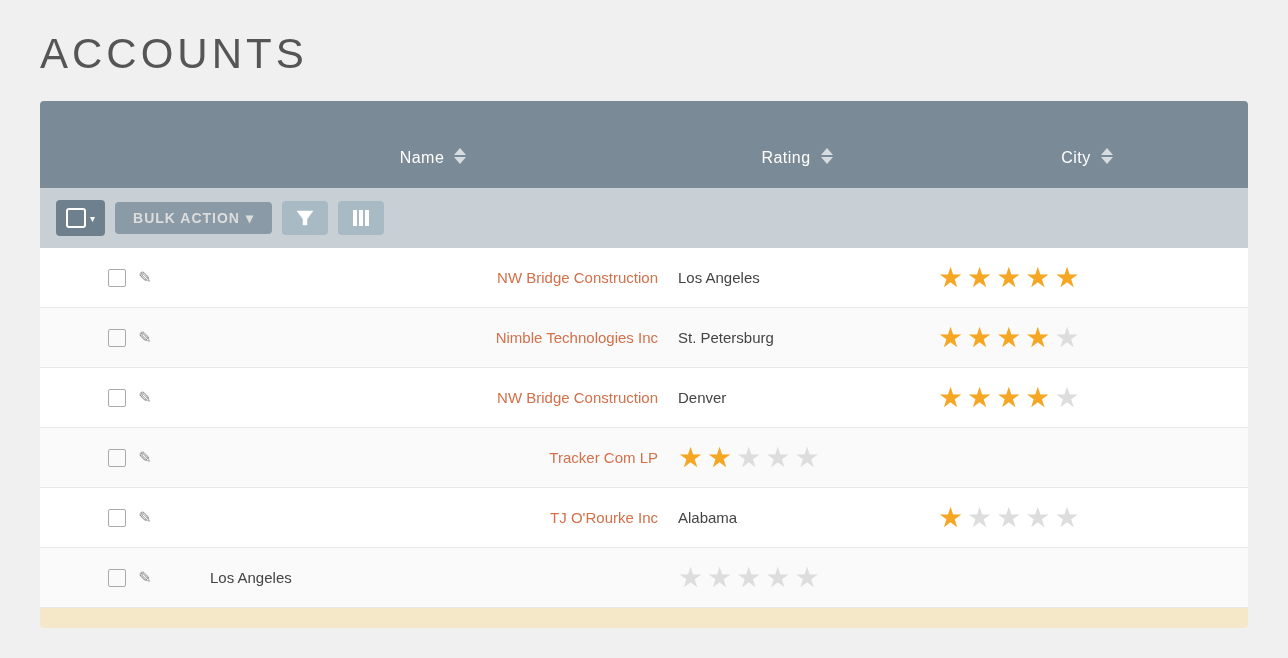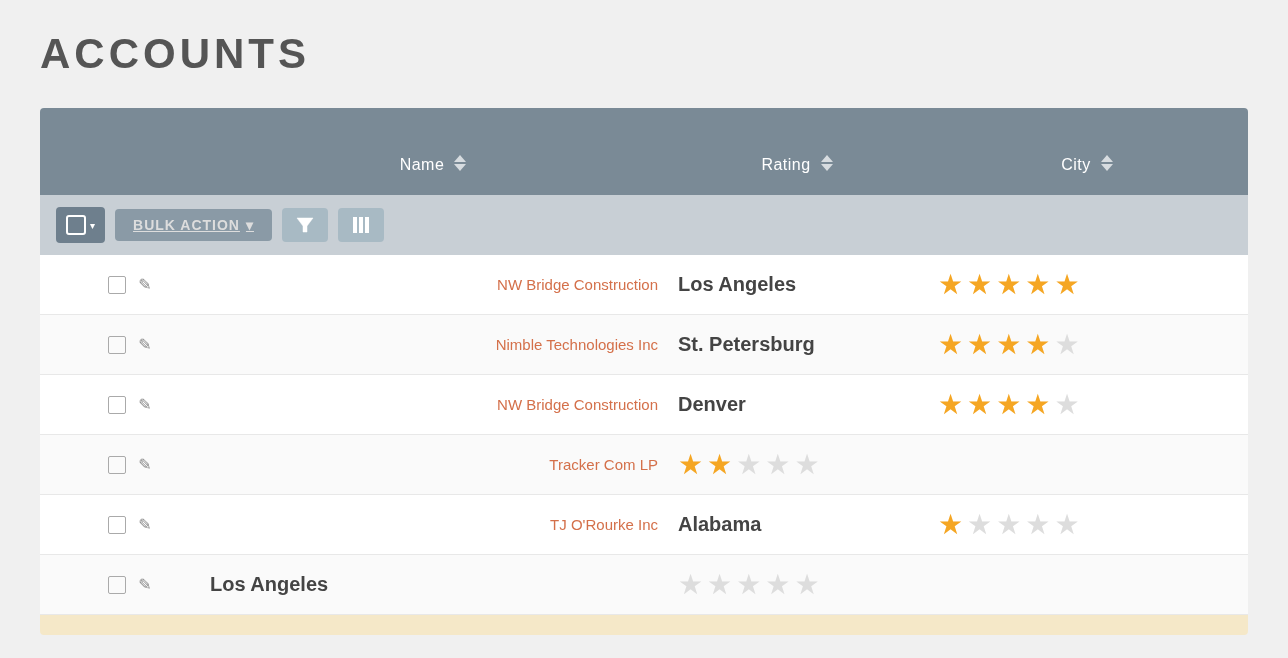--- a/index.html
+++ b/index.html
@@ -8,24 +8,24 @@
       font-family: Arial, sans-serif;
       width: 1288px;
       min-height: 658px;
       overflow-x: hidden;
     }
     .page {
       padding: 30px 40px 0 40px;
     }
     .page-title {
       font-size: 42px;
-      font-weight: 700;
+      font-weight: 400;
       letter-spacing: 4px;
       color: #555;
-      margin-bottom: 30px;
+      margin-bottom: 23px;
     }
     .table-container {
       width: 100%;
       border-radius: 4px;
       overflow: hidden;
     }
     .table-header {
       background: #7a8a96;
       display: grid;
       grid-template-columns: 160px 1fr 260px 320px;
@@ -89,21 +89,20 @@
       border-radius: 4px;
       padding: 8px 18px;
       color: #ddd;
       font-size: 14px;
       font-weight: bold;
       letter-spacing: 1px;
       cursor: pointer;
       display: flex;
       align-items: center;
       gap: 6px;
-      text-decoration: underline;
     }
     .btn-filter {
       background: #a8bac4;
       border: none;
       border-radius: 4px;
       padding: 8px 14px;
       cursor: pointer;
       display: flex;
       align-items: center;
     }
@@ -148,26 +147,25 @@
       cursor: pointer;
     }
     .account-name {
       color: #d4704a;
       font-size: 15px;
       padding: 0 10px;
       cursor: pointer;
       text-align: right;
     }
     .city-cell {
-      font-size: 20px;
+      font-size: 15px;
       color: #444;
       padding: 0 10px;
       display: flex;
       align-items: center;
-      font-weight: bold;
     }
     .rating-cell {
       display: flex;
       align-items: center;
       padding: 0 10px;
       gap: 4px;
     }
     .star {
       font-size: 28px;
     }

